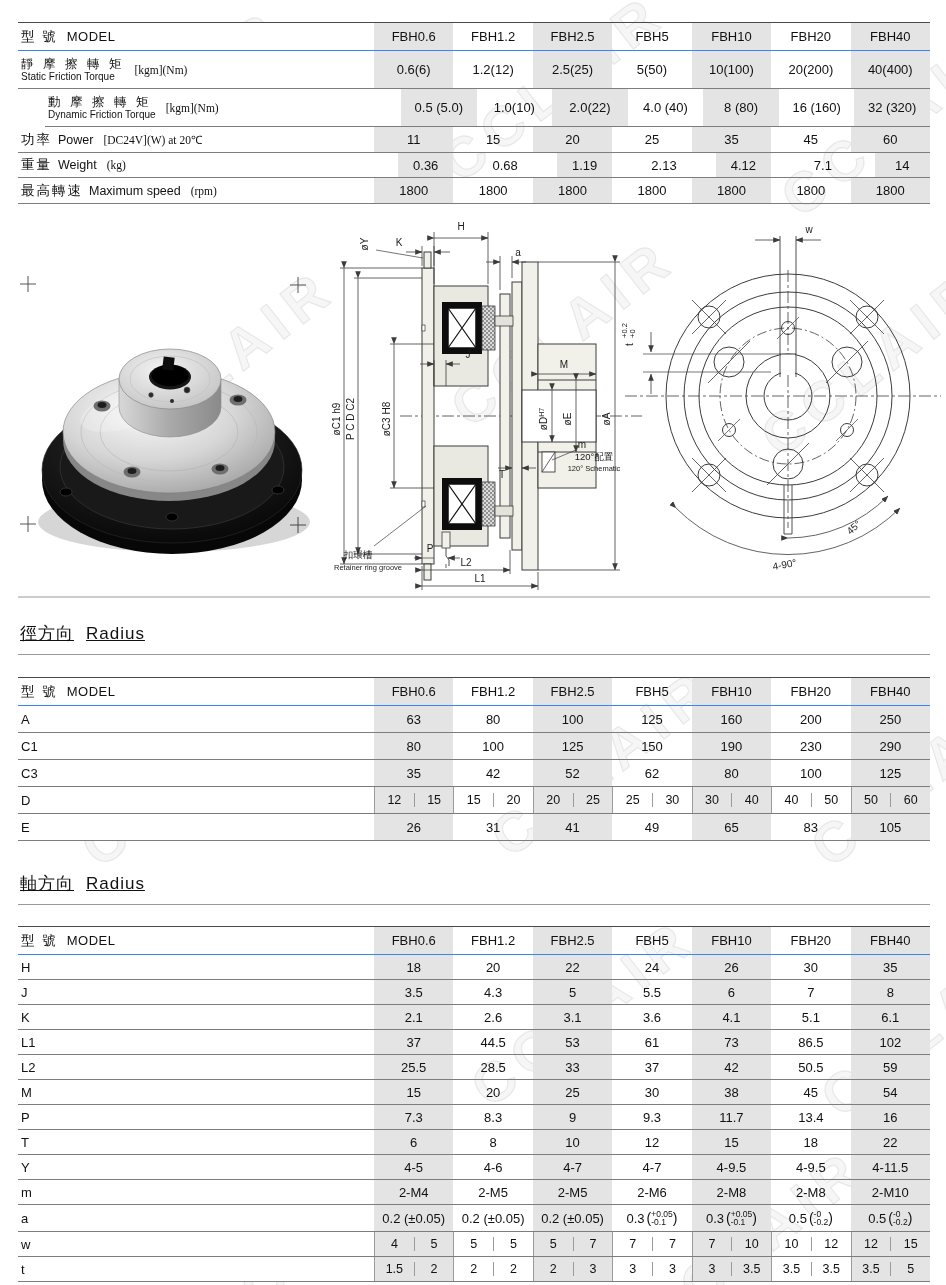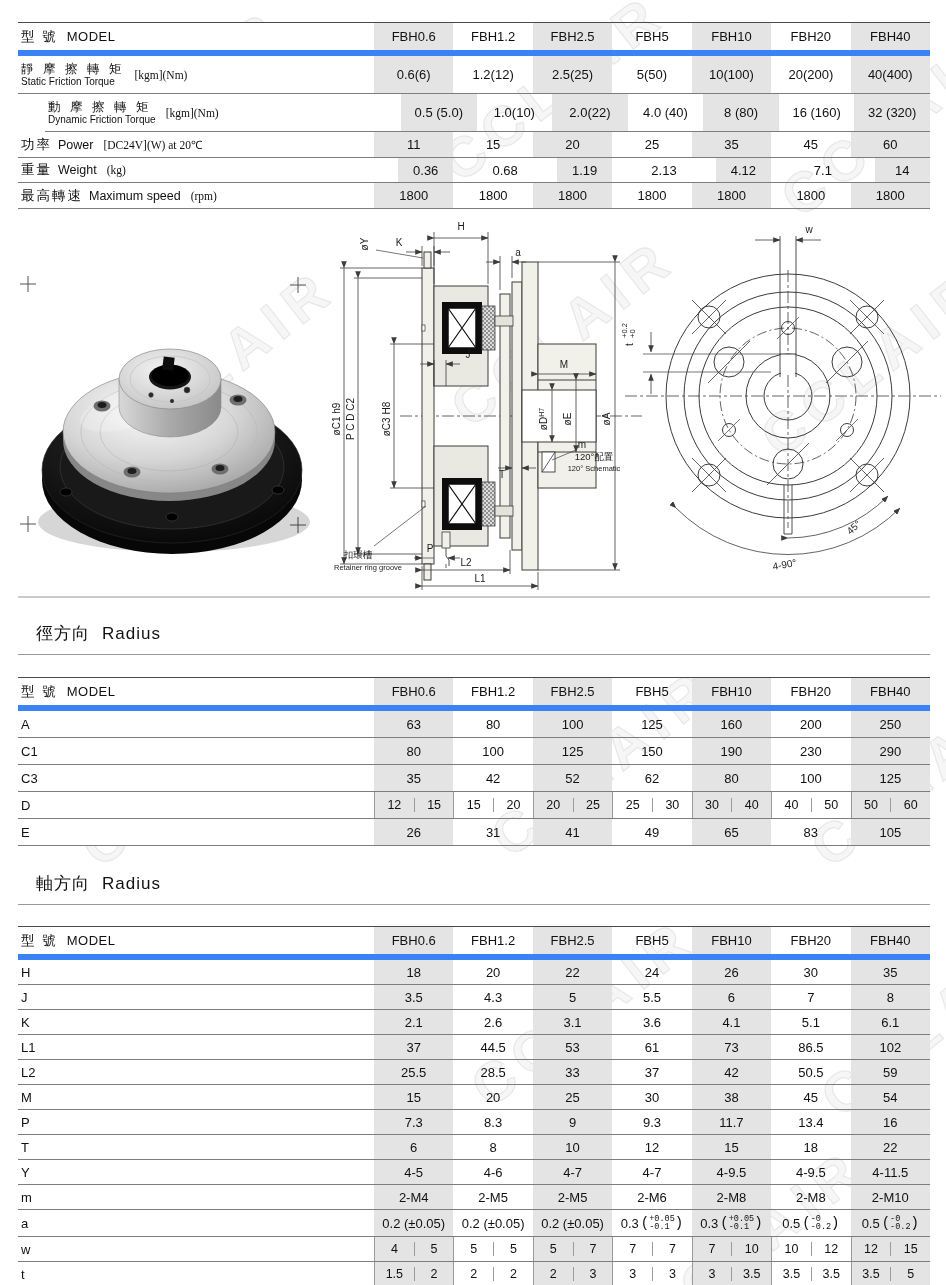--- a/index.html
+++ b/index.html
@@ -4,41 +4,41 @@
 <style>
   html,body{margin:0;padding:0;background:#fff;}
   .page{position:relative;width:946px;height:1285px;background:#fff;overflow:hidden;
         font-family:"Liberation Sans",sans-serif;color:#111;}
   
   .wm{position:absolute;font-weight:bold;font-size:56px;letter-spacing:9px;color:rgba(0,0,0,0.035);
       -webkit-text-stroke:1.2px rgba(70,70,70,0.10);transform:rotate(-38deg);white-space:nowrap;pointer-events:none;}
   
   .tbl{position:absolute;left:18px;width:912px;}
   .trow{display:grid;grid-template-columns:356px repeat(7,1fr);align-items:stretch;border-bottom:1px solid #7d7d7d;}
-  .trow.head{border-top:1.5px solid #4a4a4a;border-bottom:6px solid #3b82f6;}
+  .trow.head{border-top:1.5px solid #4a4a4a;border-bottom:1px solid #3b82f6;}
   .tcell{display:flex;align-items:center;justify-content:center;font-size:13px;padding:0;}
   .tcell.shade{background:#e4e4e4;}
   .trow.splitrow .tcell{border-left:1px solid #9b9b9b;}
   .half{flex:1;text-align:center;font-size:12.5px;}
   .half.h2{border-left:1px solid #9b9b9b;}
   .lab{display:flex;align-items:center;background:#fff;padding-left:3px;}
   .lab .zh{font-size:13.5px;letter-spacing:2px;}
   .lab .hdr-en{font-size:13px;margin-left:9px;letter-spacing:0.5px;}
   .lab2{display:flex;flex-direction:column;line-height:1.12;}
   .lab2 .zh{font-size:12.5px;letter-spacing:3px;}
   .lab2 .en{font-size:10px;letter-spacing:0;}
   .lab .enin{font-size:12.5px;margin-left:6px;}
   .lab .rl{font-size:13px;}
   .lab .unit{font-family:"Liberation Serif",serif;font-size:11.5px;margin-left:10px;}
-  .stk{display:inline-flex;align-items:center;margin-left:2px;font-family:Liberation Mono, monospace;}
+  .stk{display:inline-flex;align-items:center;margin-left:2px;}
   .stk::before{content:"(";font-size:14px;}
   .stk::after{content:")";font-size:14px;}
   .tt{display:flex;flex-direction:column;font-size:8.5px;line-height:8.5px;text-align:left;}
   
-  .sec-title{position:absolute;left:36px;font-size:17px;letter-spacing:1px;}
+  .sec-title{position:absolute;left:20px;font-size:17px;letter-spacing:1px;text-decoration:underline;}
   .sec-title .en{margin-left:12px;}
   .rule{position:absolute;left:18px;width:912px;border-top:1px solid #9a9a9a;height:0;}
   .sep{position:absolute;left:18px;width:912px;border-top:2px solid #cbcbcb;height:0;}
   
   #drawings{position:absolute;top:212px;left:0;width:946px;height:382px;}
   #drawings svg{position:absolute;}
   .dtext{font-size:10px;fill:#1a1a1a;font-family:"Liberation Sans",sans-serif;}
   .dsmall{font-size:7.5px;fill:#1a1a1a;}
   .dzh{font-size:9.5px;fill:#1a1a1a;}
 </style>

